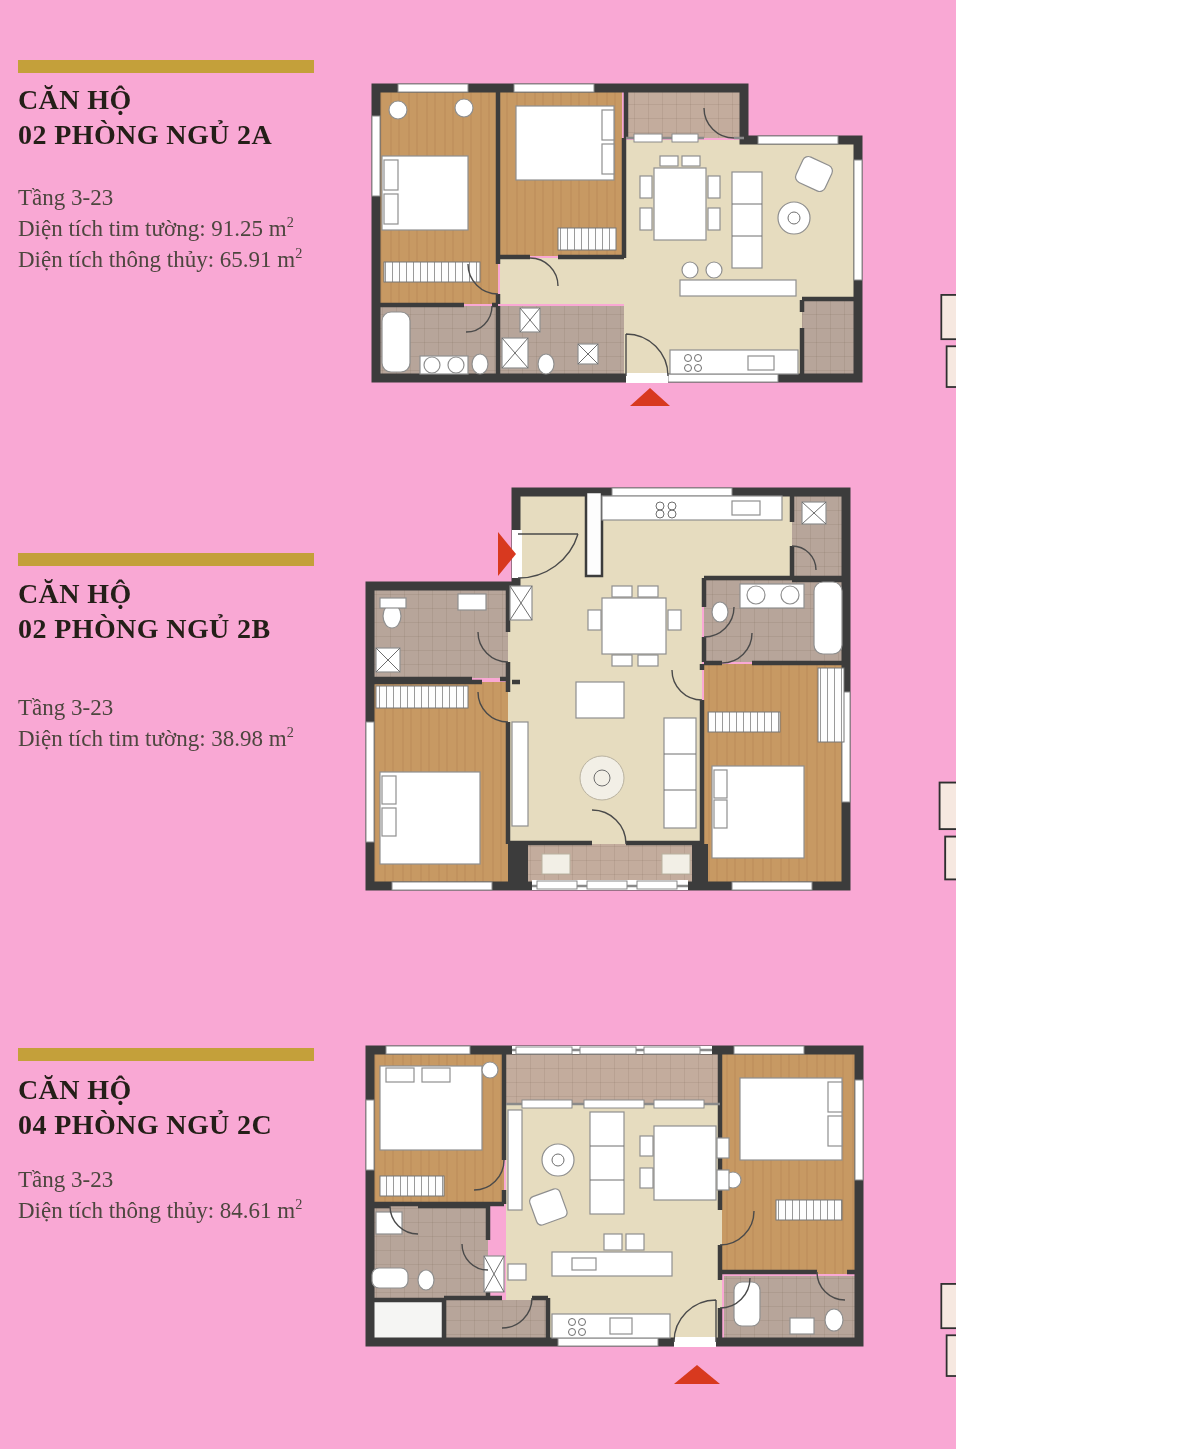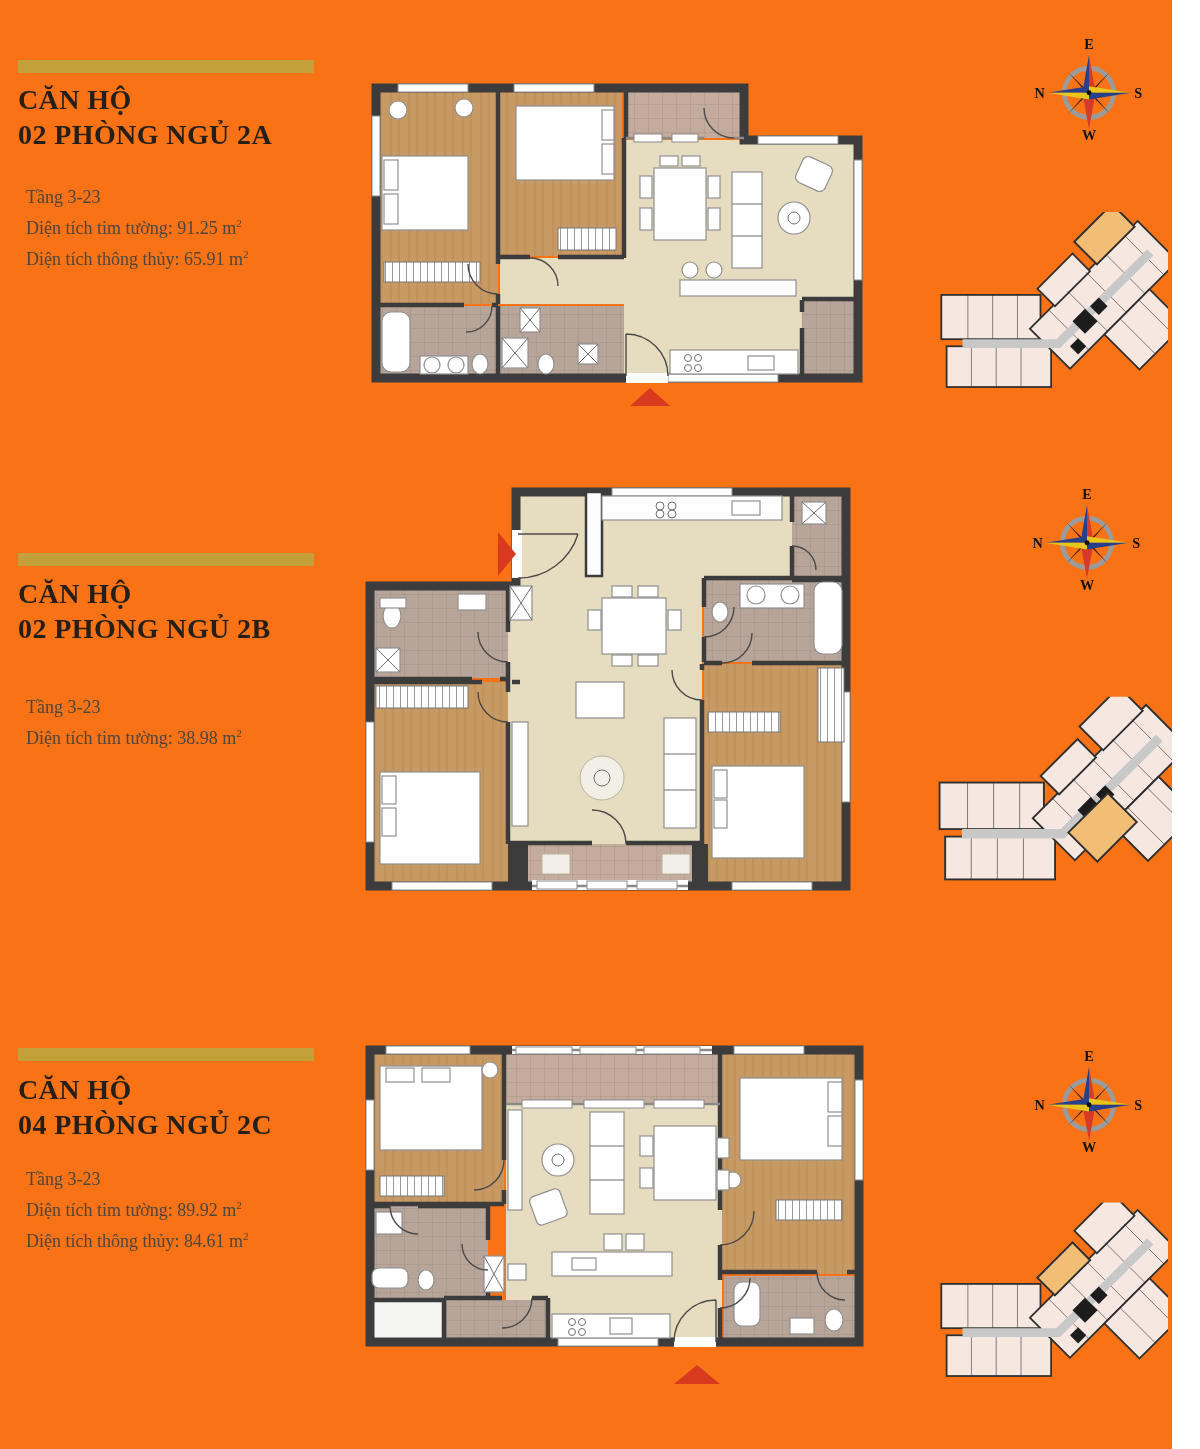--- a/index.html
+++ b/index.html
@@ -1,21 +1,21 @@
 <!DOCTYPE html>
 <html><head>
 <meta charset="utf-8">
 <style>
   html,body{margin:0;padding:0;background:#ffffff;}
-  .page{position:relative;width:1172px;height:1449px;background:#f97316;overflow:hidden;
+  .page{position:relative;width:956px;height:1449px;background:#f9a8d4;overflow:hidden;
         font-family:"Liberation Serif","DejaVu Serif",serif;}
   .gold-bar{position:absolute;left:18px;width:296px;height:13px;background:#C4A03A;}
   .unit-title{position:absolute;left:18px;font-size:28px;line-height:35px;font-weight:bold;
               color:#241F18;letter-spacing:.4px;}
-  .meta{position:absolute;left:18px;font-size:18px;line-height:31px;color:#4C463E;margin-left:8px;}
+  .meta{position:absolute;left:18px;font-size:23px;line-height:31px;color:#4C463E;}
   .meta sup{font-size:62%;vertical-align:super;line-height:0;}
   .plan,.compass,.minimap{position:absolute;}
   
   .fw{fill:#C79963}.fl{fill:#E6DCBF}.fb{fill:#B7A59A}.fc{fill:#C3AC9D}.fx{fill:#F5F5F3}
   .ov{fill:url(#tileGrid)}.ow{fill:url(#woodGrain)}
   .wall{stroke:#3C3C3C;fill:none}
   .w8{stroke-width:9}.w5{stroke-width:4.5}
   .furn{fill:#FFFFFF;stroke:#8F8F8F;stroke-width:1.2}
   .furn2{fill:#F2EFE6;stroke:#B9B2A0;stroke-width:1}
   .slat{fill:url(#slats);stroke:#777;stroke-width:1}
@@ -315,21 +315,20 @@
     </g>
   </svg>
 
   <div class="gold-bar" style="top:1048px"></div>
   <div class="unit-title" style="top:1072px">
     <div>CĂN HỘ</div>
     <div>04 PHÒNG NGỦ 2C</div>
   </div>
   <div class="meta" style="top:1164px">
     <div>Tầng 3-23</div>
-    <div><span>Diện tích tim tường: 89.92 m</span><sup>2</sup></div>
     <div><span>Diện tích thông thủy: 84.61 m</span><sup>2</sup></div>
   </div>
 
   <svg class="plan" style="left:362px;top:1040px" width="505" height="352" viewBox="0 0 505 352">
     <rect class="fw" x="8" y="10" width="134" height="154"></rect>
       <rect class="ow" x="8" y="10" width="134" height="154"></rect>
     <rect class="fc" x="144" y="10" width="214" height="54"></rect>
       <rect class="ov" x="144" y="10" width="214" height="54"></rect>
     <rect class="fw" x="360" y="10" width="137" height="224"></rect>
       <rect class="ow" x="360" y="10" width="137" height="224"></rect>

